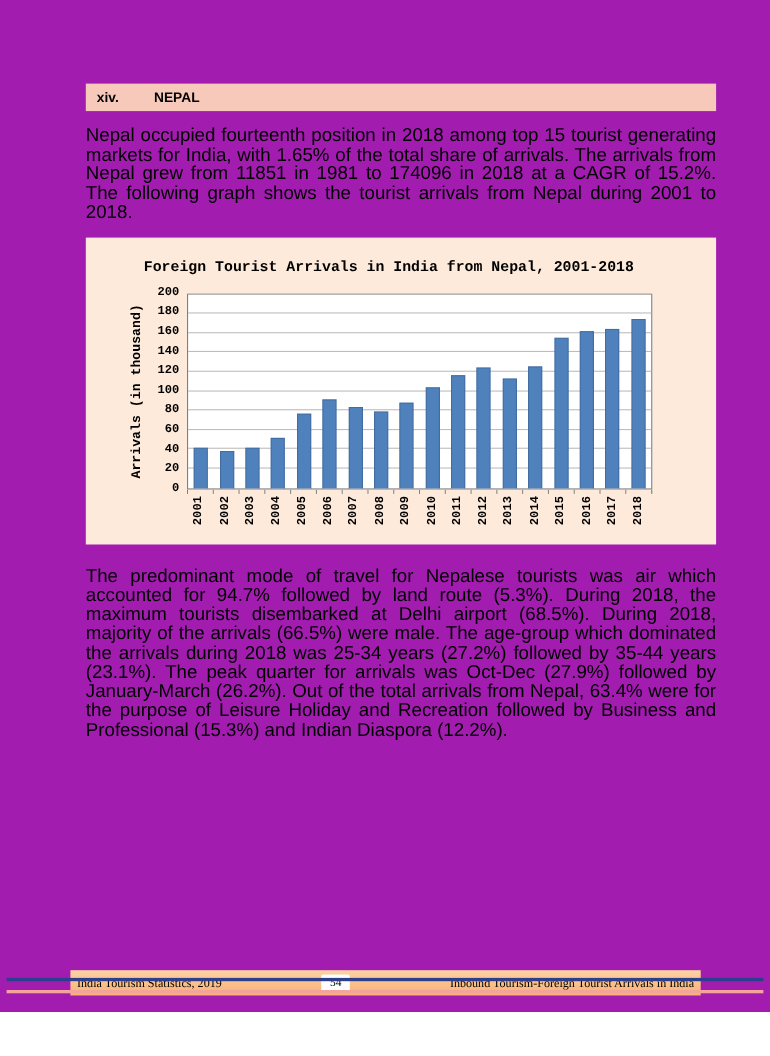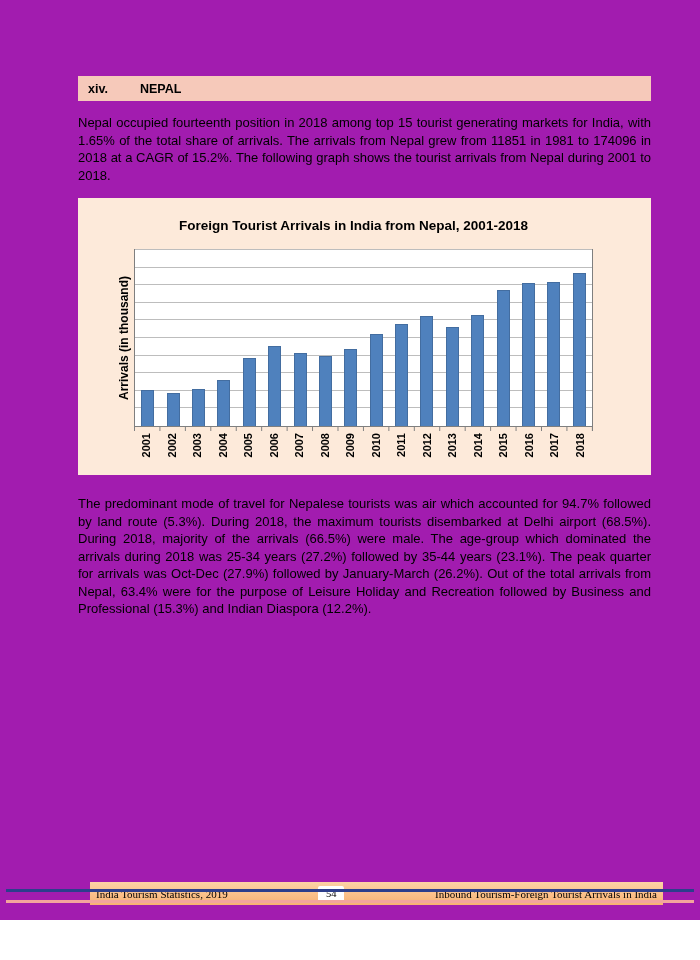--- a/index.html
+++ b/index.html
@@ -14,30 +14,31 @@
     background:#f6c9ba;
     height:25px;
     display:flex; align-items:center;
     font-weight:bold; font-size:12.5px;
     padding-left:10px;
   }
   .section-number { width:52px; }
 
   .para {
     margin-top:13px;
-    font-size:13px;
+    font-size:17px;
     line-height:17.5px;
     text-align:justify;
   }
 
   
   .chart-box {
     margin-top:14px;
     background:#fdeada;
     padding:20px 58px 18px 36px;
+    font-family:Liberation Mono, monospace;
   }
   .chart-title {
     text-align:center;
     font-weight:bold;
     font-size:13.5px;
     margin-bottom:16px;
   }
   .chart-body { display:flex; }
   .y-label {
     writing-mode:vertical-rl;
@@ -79,21 +80,21 @@
   .xlabel {
     writing-mode:vertical-rl;
     transform:rotate(180deg);
     font-size:11px; font-weight:bold;
     line-height:1.2;
   }
   .x-axis-title { text-align:center; font-weight:bold; font-size:12px; margin-top:5px; }
 
   
   .footer-bar {
-    position:absolute; left:90px; width:573px; top:882px; height:23px;
+    position:absolute; left:64px; width:573px; top:882px; height:23px;
     background:linear-gradient(#fdd2a6, #f8b172);
     display:flex; align-items:center; justify-content:space-between;
     font-family:"Liberation Serif", serif;
     font-size:11px;
     padding:0 6px;
   }
   .page-number-box {
     background:#ffffff;
     min-width:26px; height:16px;
     display:flex; align-items:center; justify-content:center;
@@ -115,20 +116,33 @@
       <span class="section-number">xiv.</span>
       <span class="section-title">NEPAL</span>
     </div>
 
     <div class="para">Nepal occupied fourteenth position in 2018 among top 15 tourist generating markets for India, with 1.65% of the total share of arrivals. The arrivals from Nepal grew from 11851 in 1981 to 174096 in 2018 at a CAGR of 15.2%. The following graph shows the tourist arrivals from Nepal during 2001 to 2018.</div>
 
     <div class="chart-box">
       <div class="chart-title">Foreign Tourist Arrivals in India from Nepal, 2001-2018</div>
       <div class="chart-body">
         <div class="y-label">Arrivals (in thousand)</div>
+        <div class="y-ticks">
+            <div class="ytick" style="top: 0%;">200</div>
+            <div class="ytick" style="top: 10%;">180</div>
+            <div class="ytick" style="top: 20%;">160</div>
+            <div class="ytick" style="top: 30%;">140</div>
+            <div class="ytick" style="top: 40%;">120</div>
+            <div class="ytick" style="top: 50%;">100</div>
+            <div class="ytick" style="top: 60%;">80</div>
+            <div class="ytick" style="top: 70%;">60</div>
+            <div class="ytick" style="top: 80%;">40</div>
+            <div class="ytick" style="top: 90%;">20</div>
+            <div class="ytick" style="top: 100%;">0</div>
+          </div>
         <div class="plot-column">
           <div class="plot-area">
               <div class="gridline" style="bottom: 100%;"></div>
               <div class="gridline" style="bottom: 90%;"></div>
               <div class="gridline" style="bottom: 80%;"></div>
               <div class="gridline" style="bottom: 70%;"></div>
               <div class="gridline" style="bottom: 60%;"></div>
               <div class="gridline" style="bottom: 50%;"></div>
               <div class="gridline" style="bottom: 40%;"></div>
               <div class="gridline" style="bottom: 30%;"></div>

